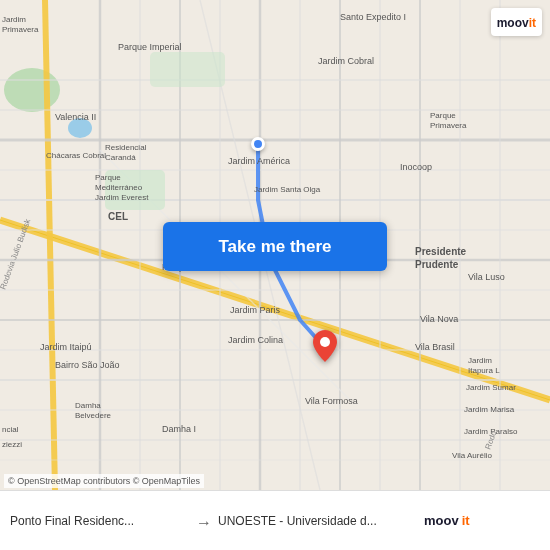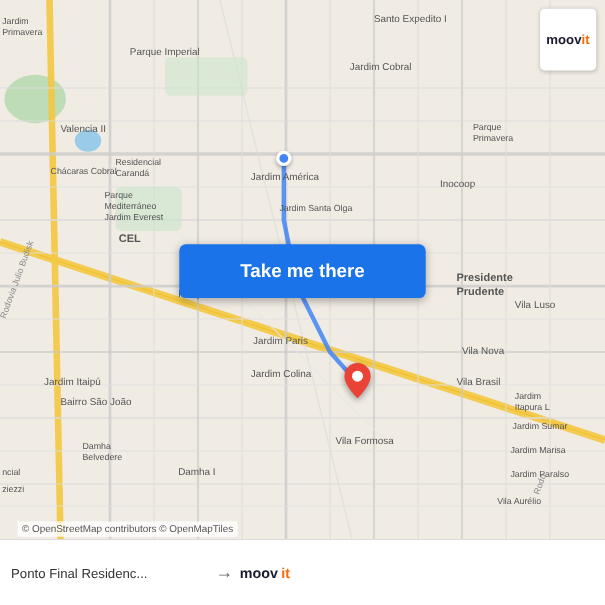--- a/index.html
+++ b/index.html
@@ -74,21 +74,21 @@
       border: 3px solid white;
       border-radius: 50%;
       box-shadow: 0 2px 4px rgba(0,0,0,0.3);
       z-index: 9;
     }
 
     
     .attribution {
       position: absolute;
       bottom: 2px;
-      left: 16px;
+      left: 4px;
       font-size: 9px;
       color: #555;
       background: rgba(255,255,255,0.8);
       padding: 2px 4px;
       z-index: 10;
     }
 
     
     #bottom-bar {
       position: absolute;
@@ -255,27 +255,28 @@
       <circle cx="12" cy="12" r="5" fill="white"></circle>
     </svg>
   </div>
 
   <button class="take-me-there-btn">Take me there</button>
 
   <div class="attribution">
     <span>© OpenStreetMap contributors © OpenMapTiles</span>
   </div>
 
-  <div style="position:absolute; top:8px; right:8px; z-index:10; background:white; border-radius:4px; padding:19px 6px; box-shadow:0 1px 4px rgba(0,0,0,0.2);">
+  <div style="position:absolute; top:8px; right:8px; z-index:10; background:white; border-radius:4px; padding:5px 6px; box-shadow:0 1px 4px rgba(0,0,0,0.2);">
     <span style="font-size:12px; font-weight:bold; color:#1a1a2e;">moov</span><span style="font-size:12px; font-weight:bold; color:#ff6600;">it</span>
   </div>
 </div>
 
 <div id="bottom-bar">
   <div class="route-info">
     <span class="route-from">Ponto Final Residenc...</span>
     <span class="route-arrow">→</span>
+    <span class="route-to">UNOESTE - Universidade d...</span>
     <div class="moovit-brand">
       <span class="moovit-text">moov</span>
         <span style="font-size:13px; font-weight:bold; color:#ff6600;">it</span>
     </div>
   </div>
 </div>
 
 </body></html>

